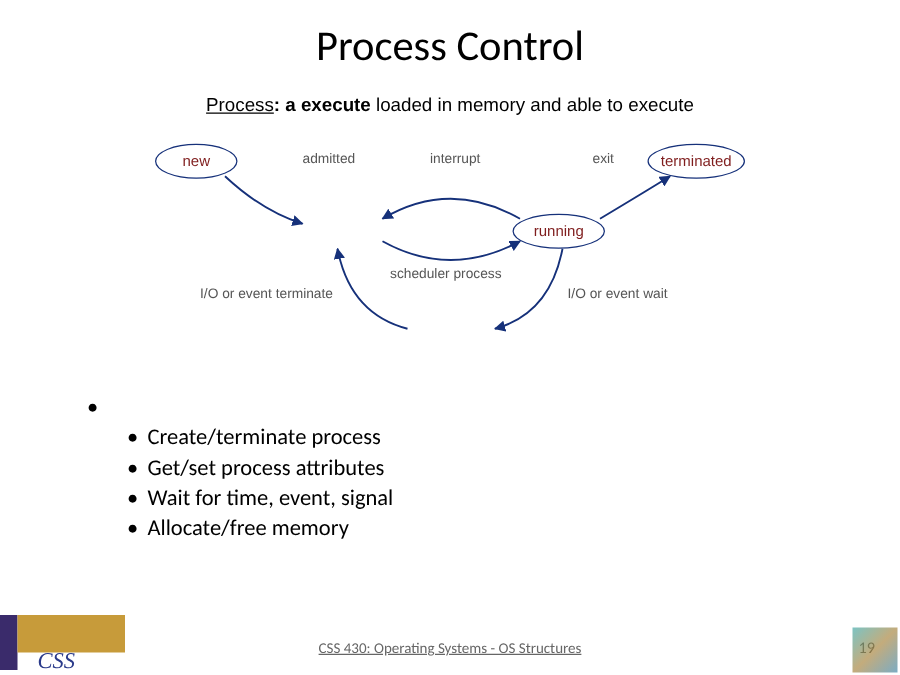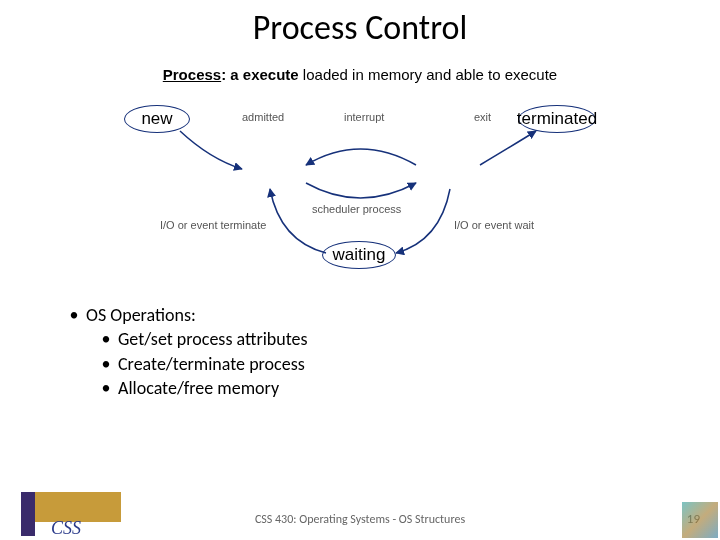--- a/index.html
+++ b/index.html
@@ -1,49 +1,49 @@
 <!DOCTYPE html>
 <html><head>
 <meta charset="utf-8">
 <style>
   * { box-sizing: border-box; margin: 0; padding: 0; }
   html, body { width: 720px; height: 540px; background: #fff; font-family: Calibri, Arial, sans-serif; color: #000; }
   .slide { width: 720px; height: 540px; position: relative; }
-  .title { font-size: 34px; text-align: center; padding-top: 7px; font-weight: 400; }
+  .title { font-size: 34px; text-align: center; padding-top: 17px; font-weight: 400; }
   .subtitle { font-size: 15px; text-align: center; margin-top: 18px; font-family: Arial, sans-serif; }
-  .subtitle .b { font-weight: 700; text-decoration: underline; }
+  .subtitle .b { font-weight: 400; text-decoration: underline; }
   .subtitle .b2 { font-weight: 700; }
   .diagram { width: 480px; height: 180px; margin: 18px auto 0 auto; position: relative; }
-  .node { position: absolute; border: 1.5px solid #16317a; border-radius: 50%; background: #fff; color: #000000; font-family: Arial, sans-serif; font-size: 17px; display: flex; align-items: center; justify-content: center; }
+  .node { position: absolute; border: 1.5px solid #16317a; border-radius: 50%; background: #fff; color: #7f1d1d; font-family: Arial, sans-serif; font-size: 12px; display: flex; align-items: center; justify-content: center; }
   .label { position: absolute; font-family: Liberation Sans, sans-serif; font-size: 11px; color: #555; }
   .bullets { margin: 22px 0 0 62px; font-size: 18px; line-height: 1.35; }
   .bullets ul { list-style: none; }
   .bullets > ul > li::before { content: "•"; display: inline-block; width: 24px; text-align: center; }
   .bullets ul ul { margin-left: 32px; }
   .bullets ul ul li::before { content: "•"; display: inline-block; width: 24px; text-align: center; }
-  .footer { position: absolute; bottom: 14px; left: 0; width: 720px; font-size: 12px; color: #666; text-align: center; }
+  .footer { position: absolute; bottom: 14px; left: 0; width: 720px; font-size: 12px; color: #666; text-align: center; text-decoration: underline; }
   .pagenum { position: absolute; right: 20px; bottom: 14px; font-size: 13px; color: #444; margin-left: 28px; }
-  .logo-l { position: absolute; left: 21px; bottom: 4px; width: 100px; height: 44px; }
+  .logo-l { position: absolute; left: 0; bottom: 4px; width: 100px; height: 44px; }
   .logo-r { position: absolute; right: 2px; bottom: 2px; width: 36px; height: 36px; background: linear-gradient(135deg,#4aa,#a84,#48a); opacity: .7; }
 </style>
 </head>
 <body>
 <div class="slide">
 
 <h1 class="title">Process Control</h1>
 
 <p class="subtitle">
   <span class="b">Process</span><span class="b2">: a execute</span><span> loaded in memory and able to execute</span>
 </p>
 
 <div class="diagram">
 
   <div class="node" style="left:4px;  top:4px;  width:66px; height:28px;">new</div>
   <div class="node" style="left:398px;top:4px;  width:78px; height:28px;">terminated</div>
-  <div class="node" style="left:202px;top:140px;width:74px; height:28px;">waiting</div>
+  <div class="node" style="left:290px;top:60px; width:74px; height:28px;">running</div>
 
   <div class="label" style="left:122px; top:10px;">admitted</div>
   <div class="label" style="left:224px; top:10px;">interrupt</div>
   <div class="label" style="left:354px; top:10px;">exit</div>
   <div class="label" style="left:40px;  top:118px;">I/O or event terminate</div>
   <div class="label" style="left:192px; top:102px;">scheduler process</div>
   <div class="label" style="left:334px; top:118px;">I/O or event wait</div>
 
   <svg width="480" height="180" style="position:absolute;left:0;top:0;">
     <defs>
@@ -61,24 +61,25 @@
     <path d="M186,82 Q240,112 296,82" fill="none" stroke="#16317a" stroke-width="1.5" marker-end="url(#ah)"></path>
 
     <path d="M330,88 Q320,140 276,152" fill="none" stroke="#16317a" stroke-width="1.5" marker-end="url(#ah)"></path>
 
     <path d="M206,152 Q160,140 150,88" fill="none" stroke="#16317a" stroke-width="1.5" marker-end="url(#ah)"></path>
   </svg>
 </div>
 
 <div class="bullets">
   <ul>
-    <li><span>OS Operations:</span>
+    <li>
       <ul>
+        <li><span>Create/terminate process</span></li>
         <li><span>Get/set process attributes</span></li>
-        <li><span>Create/terminate process</span></li>
+        <li><span>Wait for time, event, signal</span></li>
         <li><span>Allocate/free memory</span></li>
       </ul>
     </li>
   </ul>
 </div>
 
 <div class="footer">CSS 430: Operating Systems - OS Structures</div>
 <div class="pagenum">19</div>
 
 <div class="logo-l">

